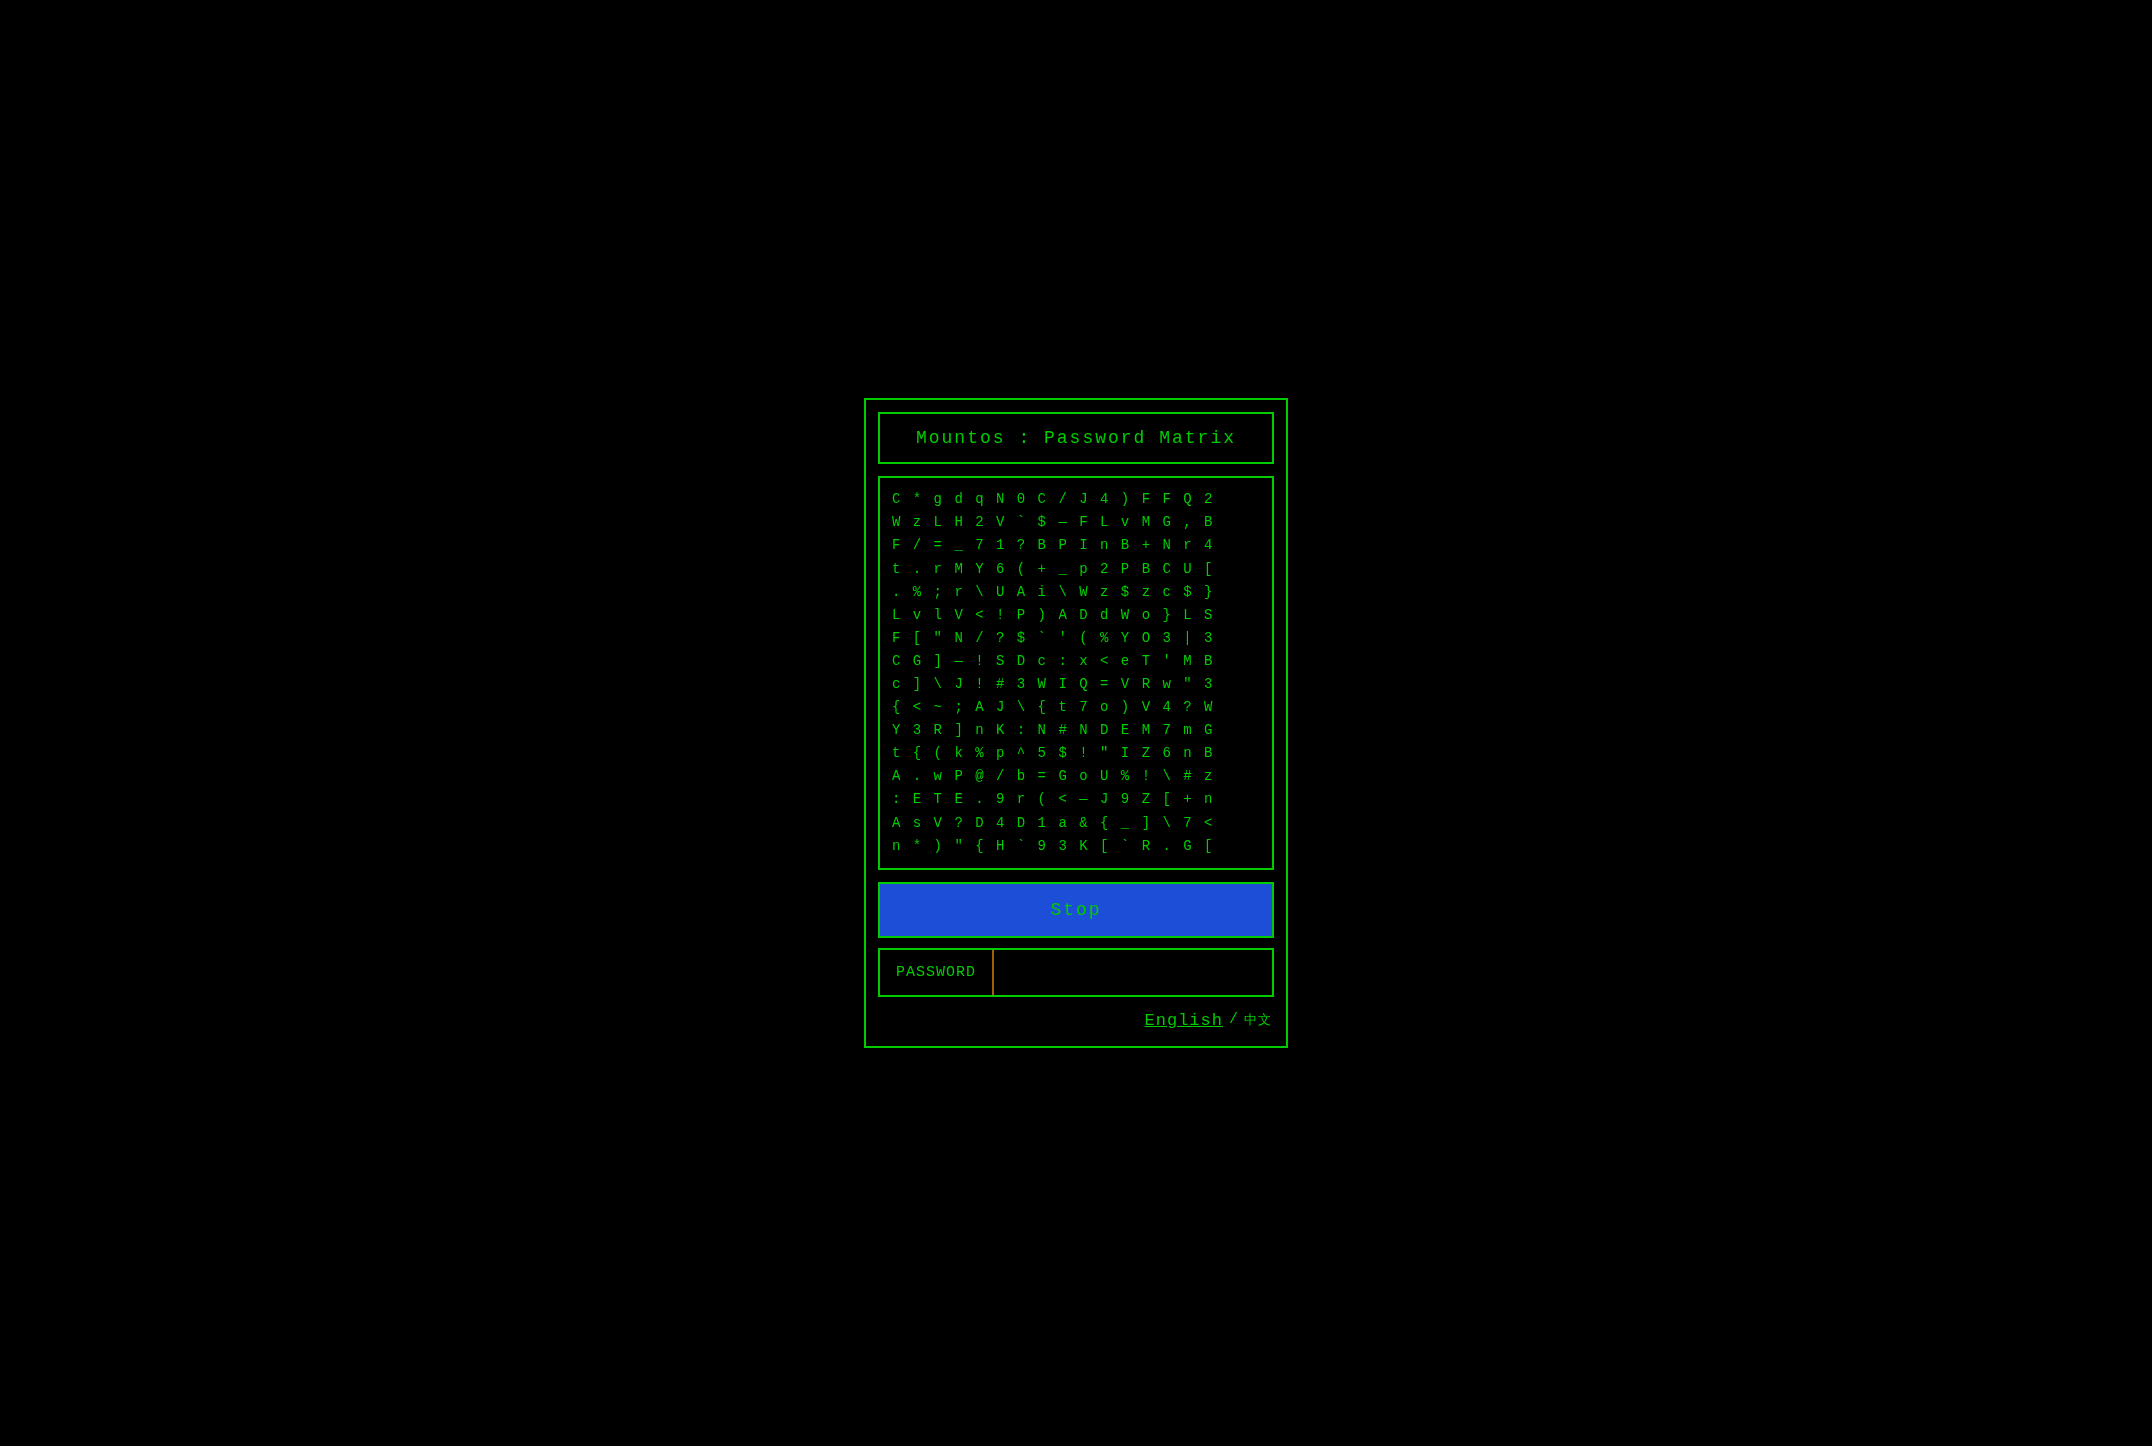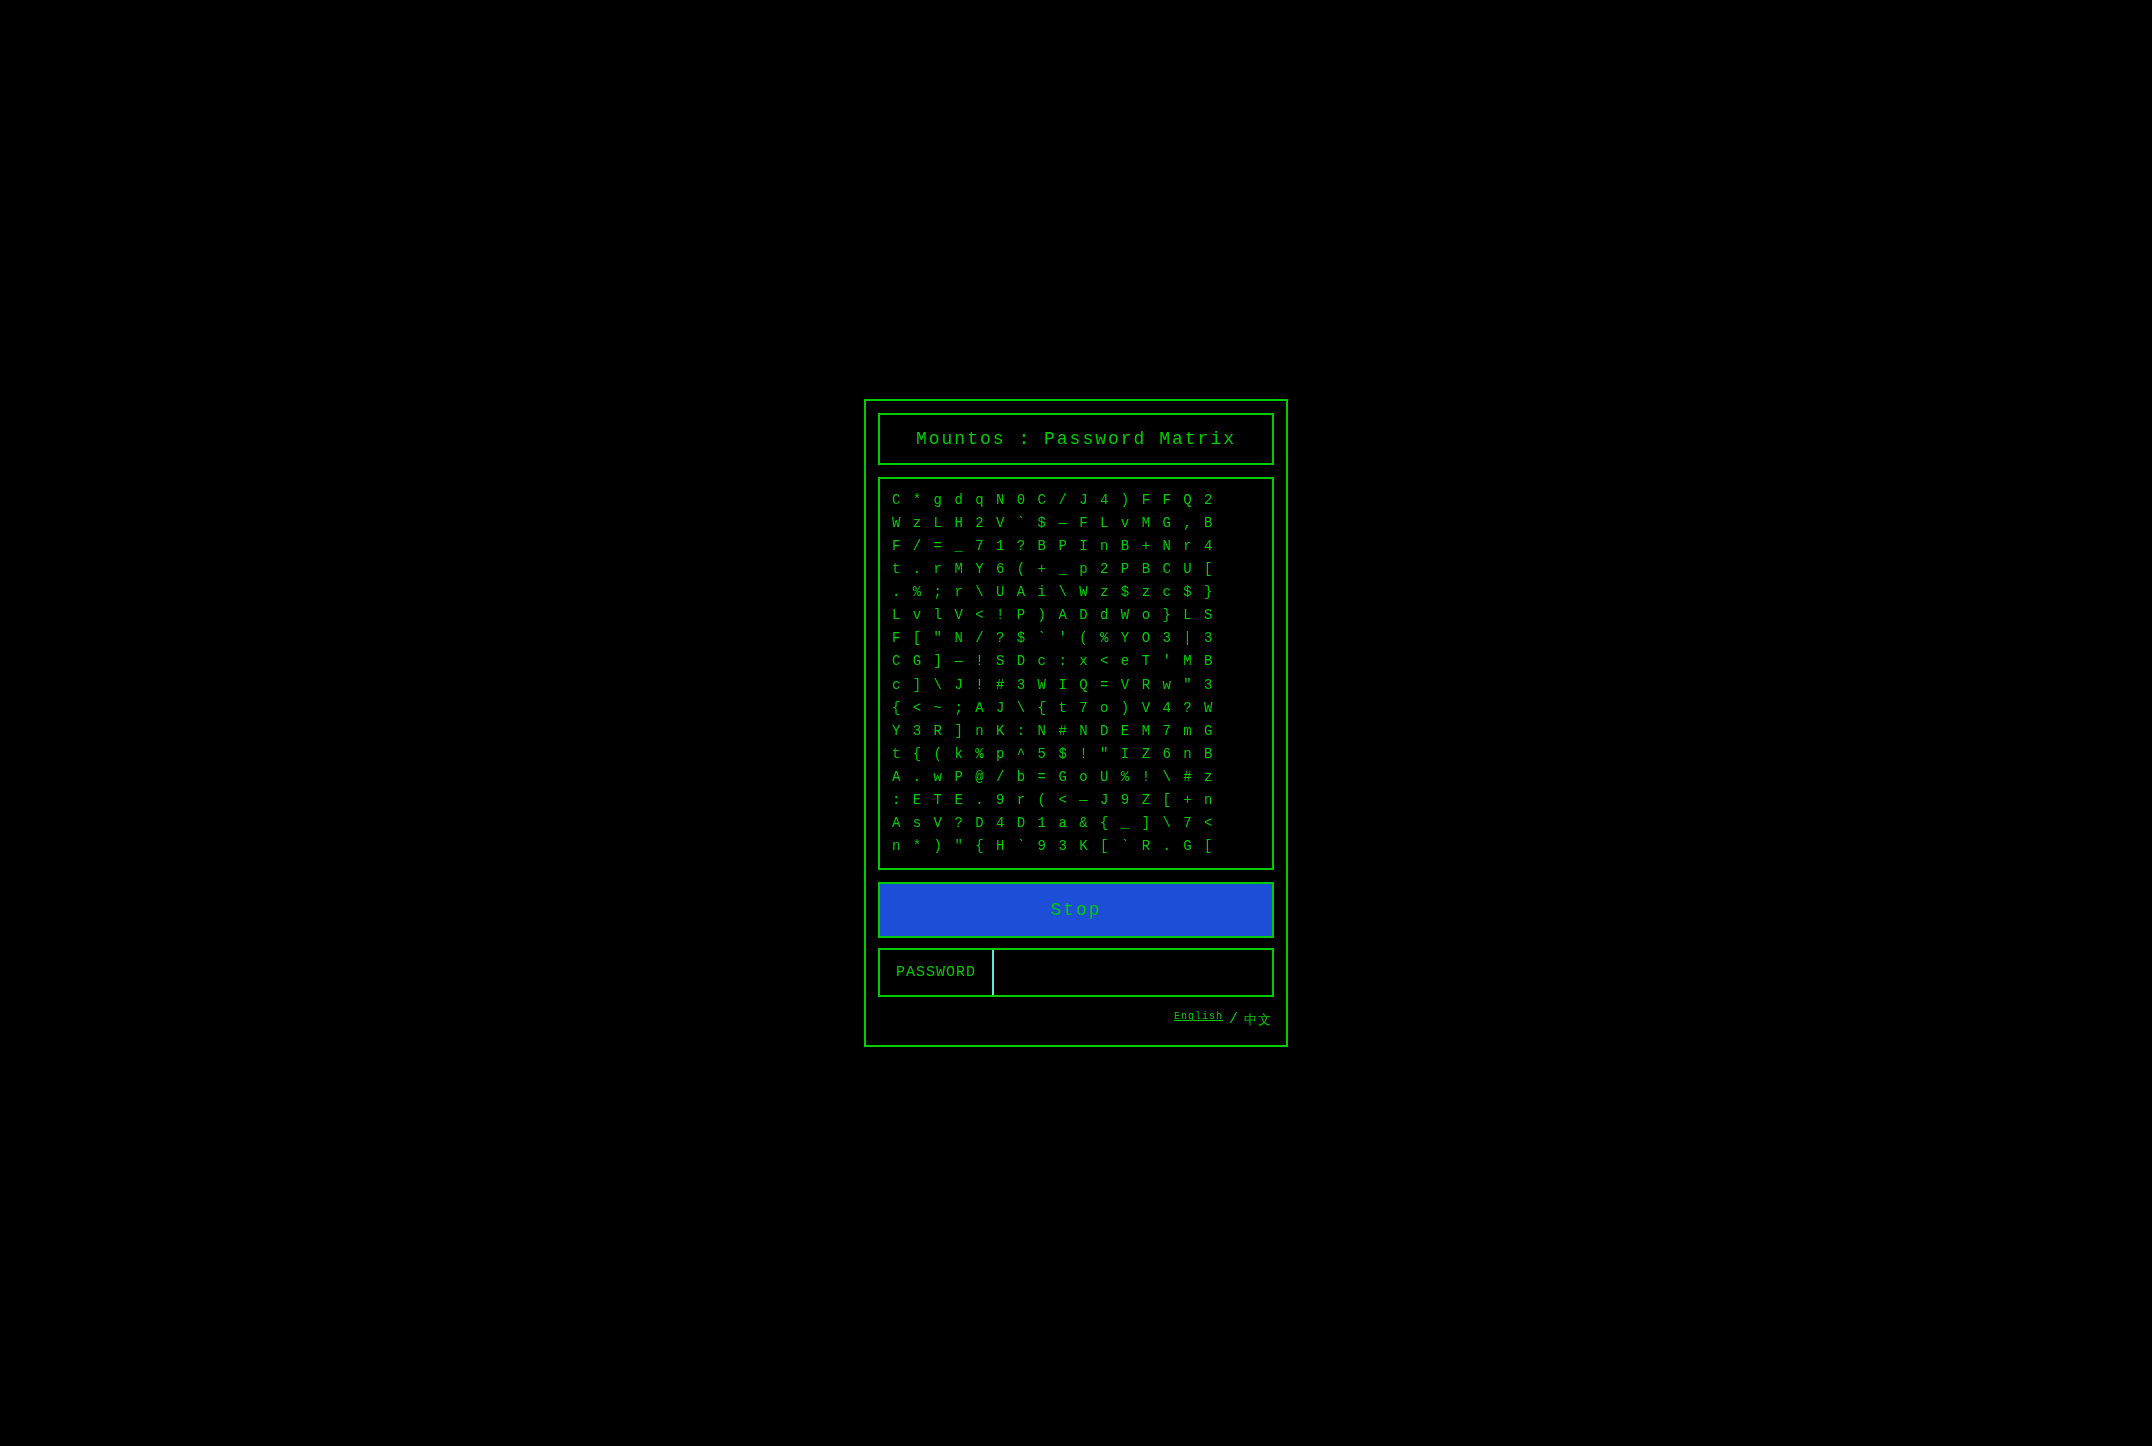--- a/index.html
+++ b/index.html
@@ -97,21 +97,21 @@
       display: flex;
       border: 2px solid #00cc00;
       margin-bottom: 10px;
     }
 
     .password-label {
       color: #00cc00;
       font-family: 'Courier New', Courier, monospace;
       font-size: 15px;
       padding: 14px 16px;
-      border-right: 2px solid #5eead4;
+      border-right: 2px solid #a16207;
       white-space: nowrap;
       letter-spacing: 1px;
     }
 
     .password-input {
       flex: 1;
       background: #000;
       border: none;
       outline: none;
       color: #00cc00;
@@ -122,21 +122,21 @@
 
     .language-row {
       display: flex;
       justify-content: flex-end;
       padding: 4px 2px;
     }
 
     .lang-english {
       color: #00cc00;
       font-family: 'Courier New', Courier, monospace;
-      font-size: 10px;
+      font-size: 17px;
       cursor: pointer;
       text-decoration: underline;
       letter-spacing: 1px;
     }
 
     .lang-separator {
       color: #00cc00;
       font-family: 'Courier New', Courier, monospace;
       font-size: 15px;
       margin: 0 6px;

